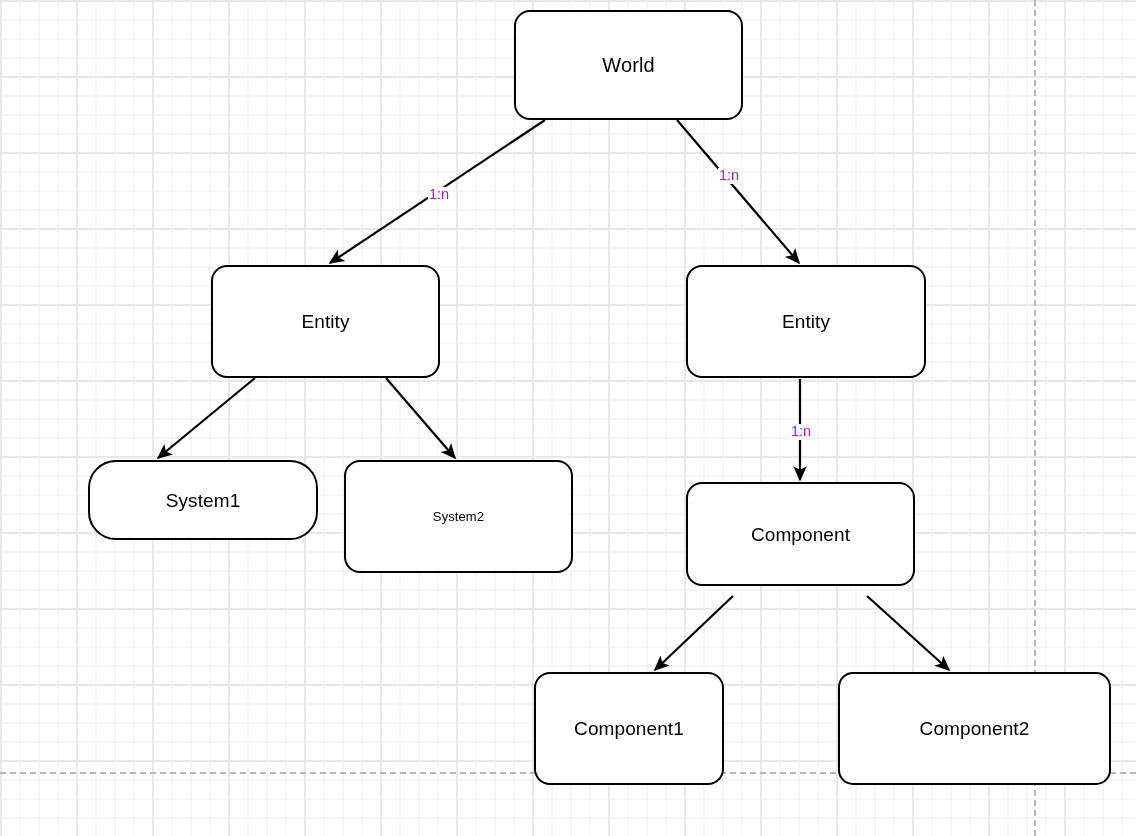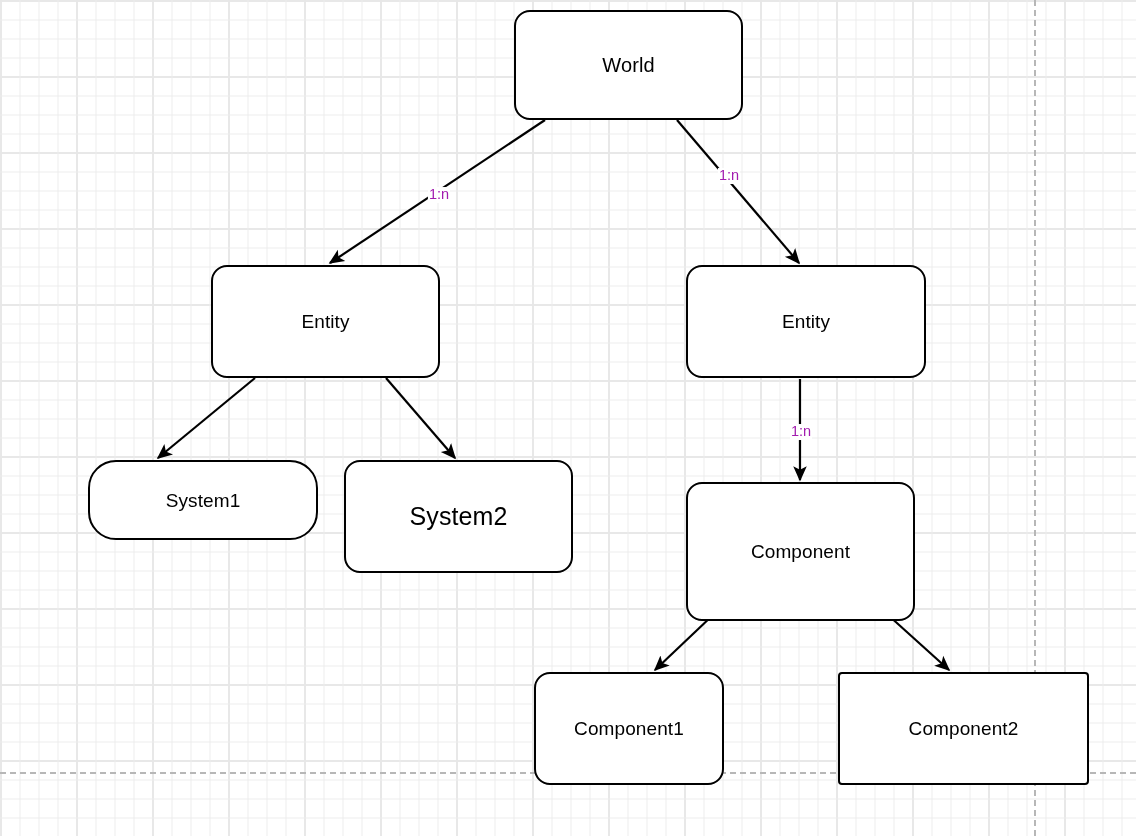--- a/index.html
+++ b/index.html
@@ -114,29 +114,29 @@
       <div class="node" style="left: 211px; top: 265px; width: 229px; height: 113px; border-width: 2.4px; border-color: rgb(0, 0, 0); background: rgb(255, 255, 255); border-radius: 16px;">
         <span class="node-label" style="font-size: 19px;">Entity</span>
       </div>
       <div class="node" style="left: 686px; top: 265px; width: 240px; height: 113px; border-width: 2.4px; border-color: rgb(0, 0, 0); background: rgb(255, 255, 255); border-radius: 16px;">
         <span class="node-label" style="font-size: 19px;">Entity</span>
       </div>
       <div class="node" style="left: 40px; top: 460px; width: 230px; height: 80px; border-width: 2.4px; border-color: rgb(0, 0, 0); background: rgb(255, 255, 255); border-radius: 28px; margin-left: 48px;">
         <span class="node-label" style="font-size: 19px;">System1</span>
       </div>
       <div class="node" style="left: 344px; top: 460px; width: 229px; height: 113px; border-width: 2.4px; border-color: rgb(0, 0, 0); background: rgb(255, 255, 255); border-radius: 16px;">
-        <span class="node-label" style="font-size: 25px;">System2</span>
+        <span class="node-label" style="font-size: 13px;">System2</span>
       </div>
-      <div class="node" style="left: 686px; top: 482px; width: 229px; height: 139px; border-width: 2.4px; border-color: rgb(0, 0, 0); background: rgb(255, 255, 255); border-radius: 16px;">
+      <div class="node" style="left: 686px; top: 482px; width: 229px; height: 104px; border-width: 2.4px; border-color: rgb(0, 0, 0); background: rgb(255, 255, 255); border-radius: 16px;">
         <span class="node-label" style="font-size: 19px;">Component</span>
       </div>
       <div class="node" style="left: 534px; top: 672px; width: 190px; height: 113px; border-width: 2.4px; border-color: rgb(0, 0, 0); background: rgb(255, 255, 255); border-radius: 16px;">
         <span class="node-label" style="font-size: 19px;">Component1</span>
       </div>
-      <div class="node" style="left: 838px; top: 672px; width: 251px; height: 113px; border-width: 2.4px; border-color: rgb(0, 0, 0); background: rgb(255, 255, 255); border-radius: 4px;">
+      <div class="node" style="left: 838px; top: 672px; width: 273px; height: 113px; border-width: 2.4px; border-color: rgb(0, 0, 0); background: rgb(255, 255, 255); border-radius: 15px;">
         <span class="node-label" style="font-size: 19px;">Component2</span>
       </div>
     </div>
   <div id="labels-layer">
       <div class="edge-label" style="left: 439px; top: 195px; font-size: 14.5px;">1:n</div>
       <div class="edge-label" style="left: 729px; top: 176px; font-size: 14.5px;">1:n</div>
       <div class="edge-label" style="left: 801px; top: 432px; font-size: 14.5px;">1:n</div>
     </div>
 
 </div>

